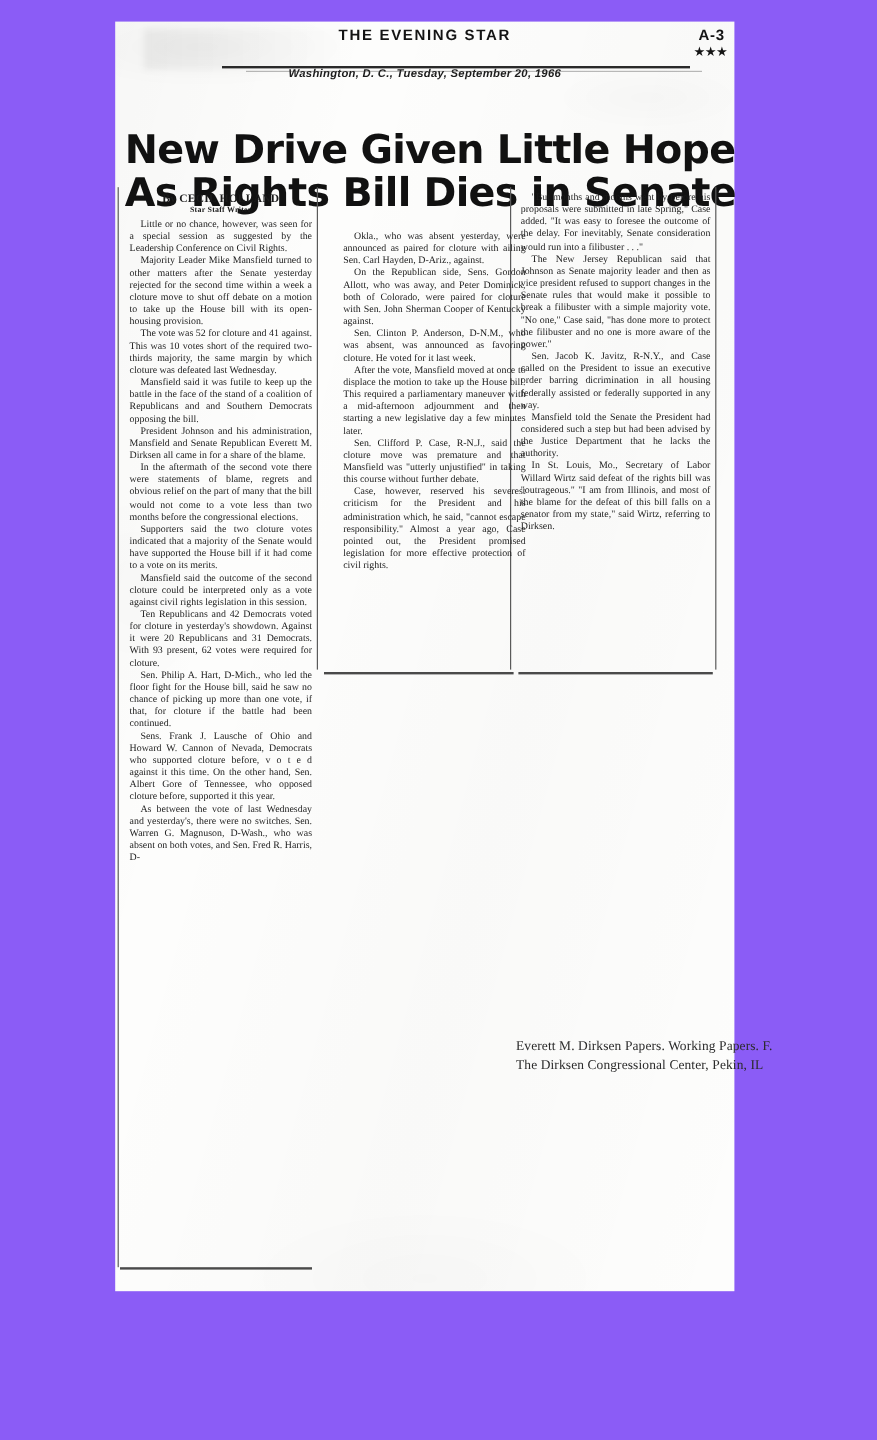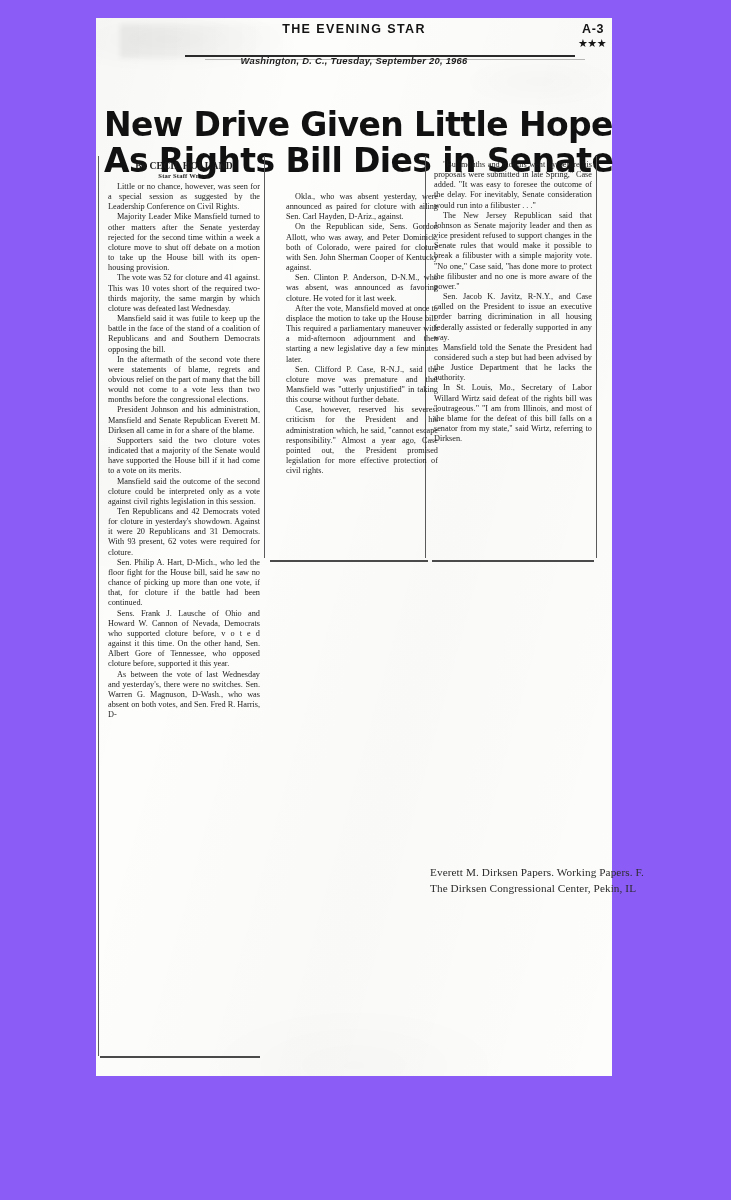--- a/index.html
+++ b/index.html
@@ -251,22 +251,22 @@
     <div class="hrule" id="hrule-col3-bottom"></div>
 
     <div class="col" id="col-1">
       <div class="byline">By CECIL HOLLAND</div>
       <div class="byline-sub">Star Staff Writer</div>
       <div>
           <p>Little or no chance, however, was seen for a special session as suggested by the Leadership Conference on Civil Rights.</p>
           <p>Majority Leader Mike Mansfield turned to other matters after the Senate yesterday rejected for the second time within a week a cloture move to shut off debate on a motion to take up the House bill with its open-housing provision.</p>
           <p>The vote was 52 for cloture and 41 against. This was 10 votes short of the required two-thirds majority, the same margin by which cloture was defeated last Wednesday.</p>
           <p>Mansfield said it was futile to keep up the battle in the face of the stand of a coalition of Republicans and and Southern Democrats opposing the bill.</p>
+          <p>President Johnson and his administration, Mansfield and Senate Republican Everett M. Dirksen all came in for a share of the blame.</p>
           <p>In the aftermath of the second vote there were statements of blame, regrets and obvious relief on the part of many that the bill would not come to a vote less than two months before the congressional elections.</p>
-          <p>President Johnson and his administration, Mansfield and Senate Republican Everett M. Dirksen all came in for a share of the blame.</p>
           <p>Supporters said the two cloture votes indicated that a majority of the Senate would have supported the House bill if it had come to a vote on its merits.</p>
           <p>Mansfield said the outcome of the second cloture could be interpreted only as a vote against civil rights legislation in this session.</p>
           <p>Ten Republicans and 42 Democrats voted for cloture in yesterday's showdown. Against it were 20 Republicans and 31 Democrats. With 93 present, 62 votes were required for cloture.</p>
           <p>Sen. Philip A. Hart, D-Mich., who led the floor fight for the House bill, said he saw no chance of picking up more than one vote, if that, for cloture if the battle had been continued.</p>
           <p>Sens. Frank J. Lausche of Ohio and Howard W. Cannon of Nevada, Democrats who supported cloture before, v o t e d against it this time. On the other hand, Sen. Albert Gore of Tennessee, who opposed cloture before, supported it this year.</p>
           <p>As between the vote of last Wednesday and yesterday's, there were no switches. Sen. Warren G. Magnuson, D-Wash., who was absent on both votes, and Sen. Fred R. Harris, D-</p>
         </div>
     </div>
 
     <div class="col" id="col-2">

